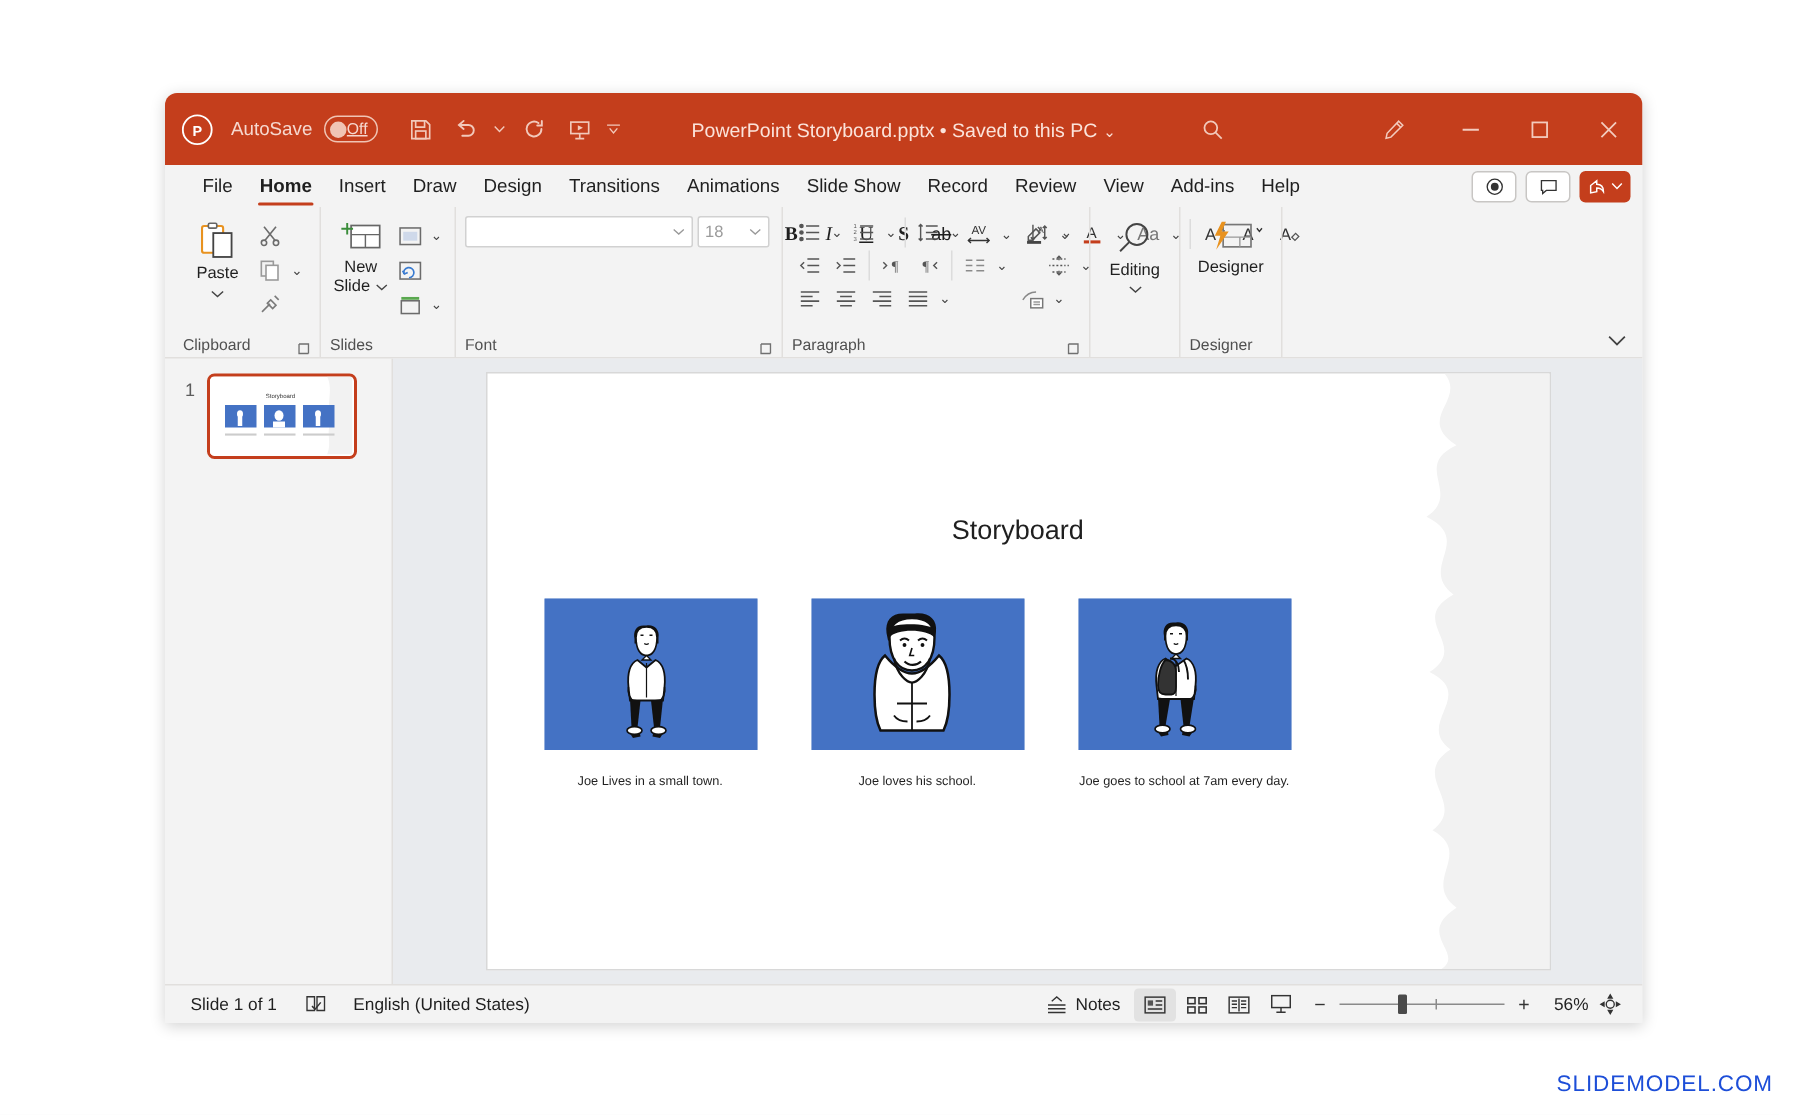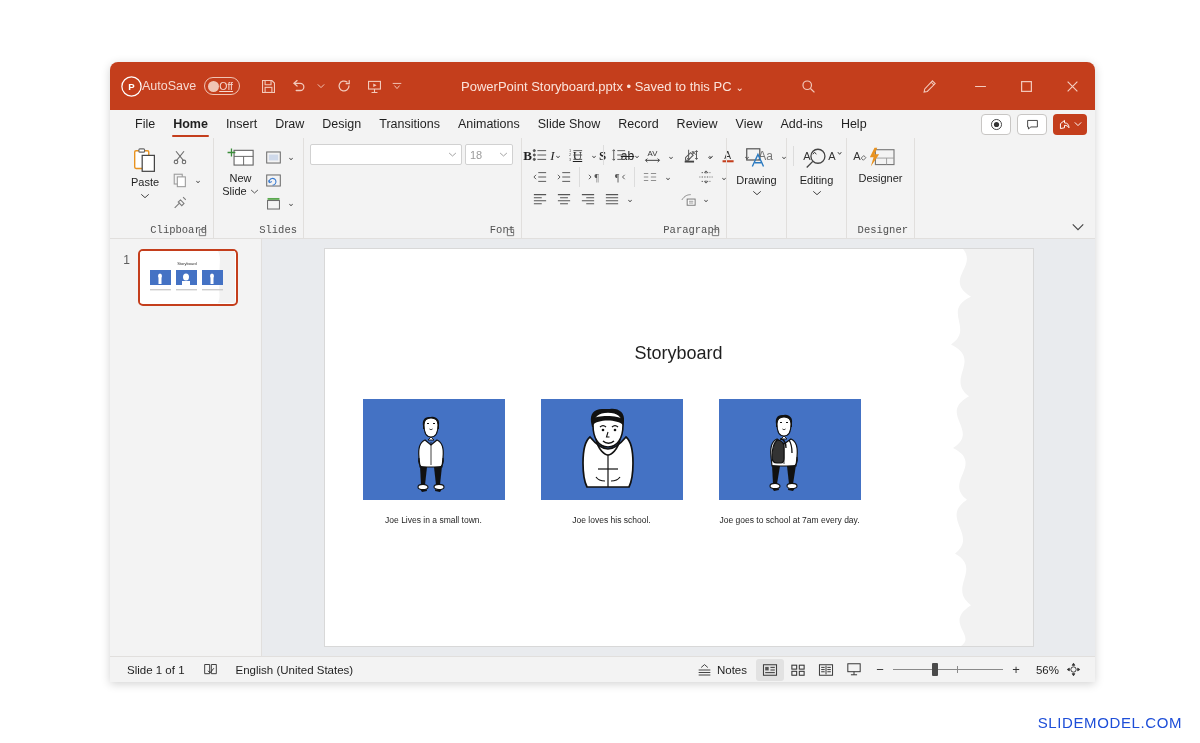--- a/index.html
+++ b/index.html
@@ -31,21 +31,21 @@
     display: flex; align-items: center;
     padding-left: 10px;
     position: relative;
   }
   .pptx-logo {
     width: 22px; height: 22px; border-radius: 3px;
     display: flex; align-items: center; justify-content: center;
     color: #ffffff;
   }
   .autosave-label {
-    color: #f6d8cf; font-size: 12.5px; white-space: nowrap;
+    color: #f6d8cf; font-size: 12.5px; margin-left: 12px; white-space: nowrap;
   }
   .toggle {
     width: 36px; height: 18px; border-radius: 9px;
     border: 1px solid #f0c4b4;
     margin-left: 8px;
     display: flex; align-items: center;
     position: relative;
   }
   .toggle .knob {
     width: 11px; height: 11px; border-radius: 50%;
@@ -127,23 +127,22 @@
   .rgroup {
     display: flex; flex-direction: column;
     position: relative;
     padding: 3px 6px 0 6px;
     border-right: 1px solid #e1dfdd;
   }
   .rgroup:last-of-type { border-right: none; }
   .rgroup-body { flex: 1; display: flex; align-items: flex-start; padding-top: 3px; }
   .rgroup-label {
     height: 16px; font-size: 10.5px; color: #505050;
-    display: flex; align-items: center; justify-content: flex-end;
+    display: flex; align-items: center; justify-content: flex-start;
     position: relative;
-    font-family: Liberation Mono, monospace;
   }
   .dialog-launcher { position: absolute; right: 0px; bottom: 1px; color: #707070; }
 
   .bigbtn {
     display: flex; flex-direction: column; align-items: center;
     width: 46px; padding-top: 2px;
   }
   .bigbtn .lbl { font-size: 11px; color: #1f1f1f; line-height: 13px; text-align:center; }
   .smallcol { display: flex; flex-direction: column; gap: 1px; padding-top: 2px; }
   .smallrow { display: flex; align-items: center; }
@@ -690,36 +689,20 @@
           <span>Paragraph</span>
           <span class="dialog-launcher">
             <svg width="9" height="9" viewBox="0 0 10 10" fill="none" stroke="#707070" stroke-width="1">
                 <path d="M1.5 1.5h7v7"></path>
                 <path d="M8.5 8.5h-7v-7"></path>
               </svg>
           </span>
         </div>
       </div>
 
-      <div class="rgroup" style="width:60px">
-        <div class="rgroup-body" style="justify-content:center">
-          <div class="bigbtn">
-            <svg width="30" height="28" viewBox="0 0 32 30" fill="none">
-              <rect x="5" y="3" width="14" height="12" stroke="#555" stroke-width="1.3"></rect>
-              <path d="M11 22 17 9l6 13" stroke="#2a7ac0" stroke-width="1.5"></path>
-              <path d="M13.5 18h7" stroke="#2a7ac0" stroke-width="1.5"></path>
-            </svg>
-            <div class="lbl">Drawing</div>
-            <svg width="10" height="8" viewBox="0 0 12 8" style="margin-top:2px">
-                <path d="M1.5 2l4.5 4 4.5-4" fill="none" stroke="#444" stroke-width="1.2"></path>
-              </svg>
-          </div>
-        </div>
-        <div class="rgroup-label"></div>
-      </div>
 
       <div class="rgroup" style="width:60px">
         <div class="rgroup-body" style="justify-content:center">
           <div class="bigbtn">
             <svg width="28" height="28" viewBox="0 0 30 30" fill="none" stroke="#444" stroke-width="1.4">
               <circle cx="16" cy="11" r="7.5"></circle>
                 <path d="M10.5 16.5 4 23"></path>
             </svg>
             <div class="lbl">Editing</div>
             <svg width="10" height="8" viewBox="0 0 12 8" style="margin-top:2px">

